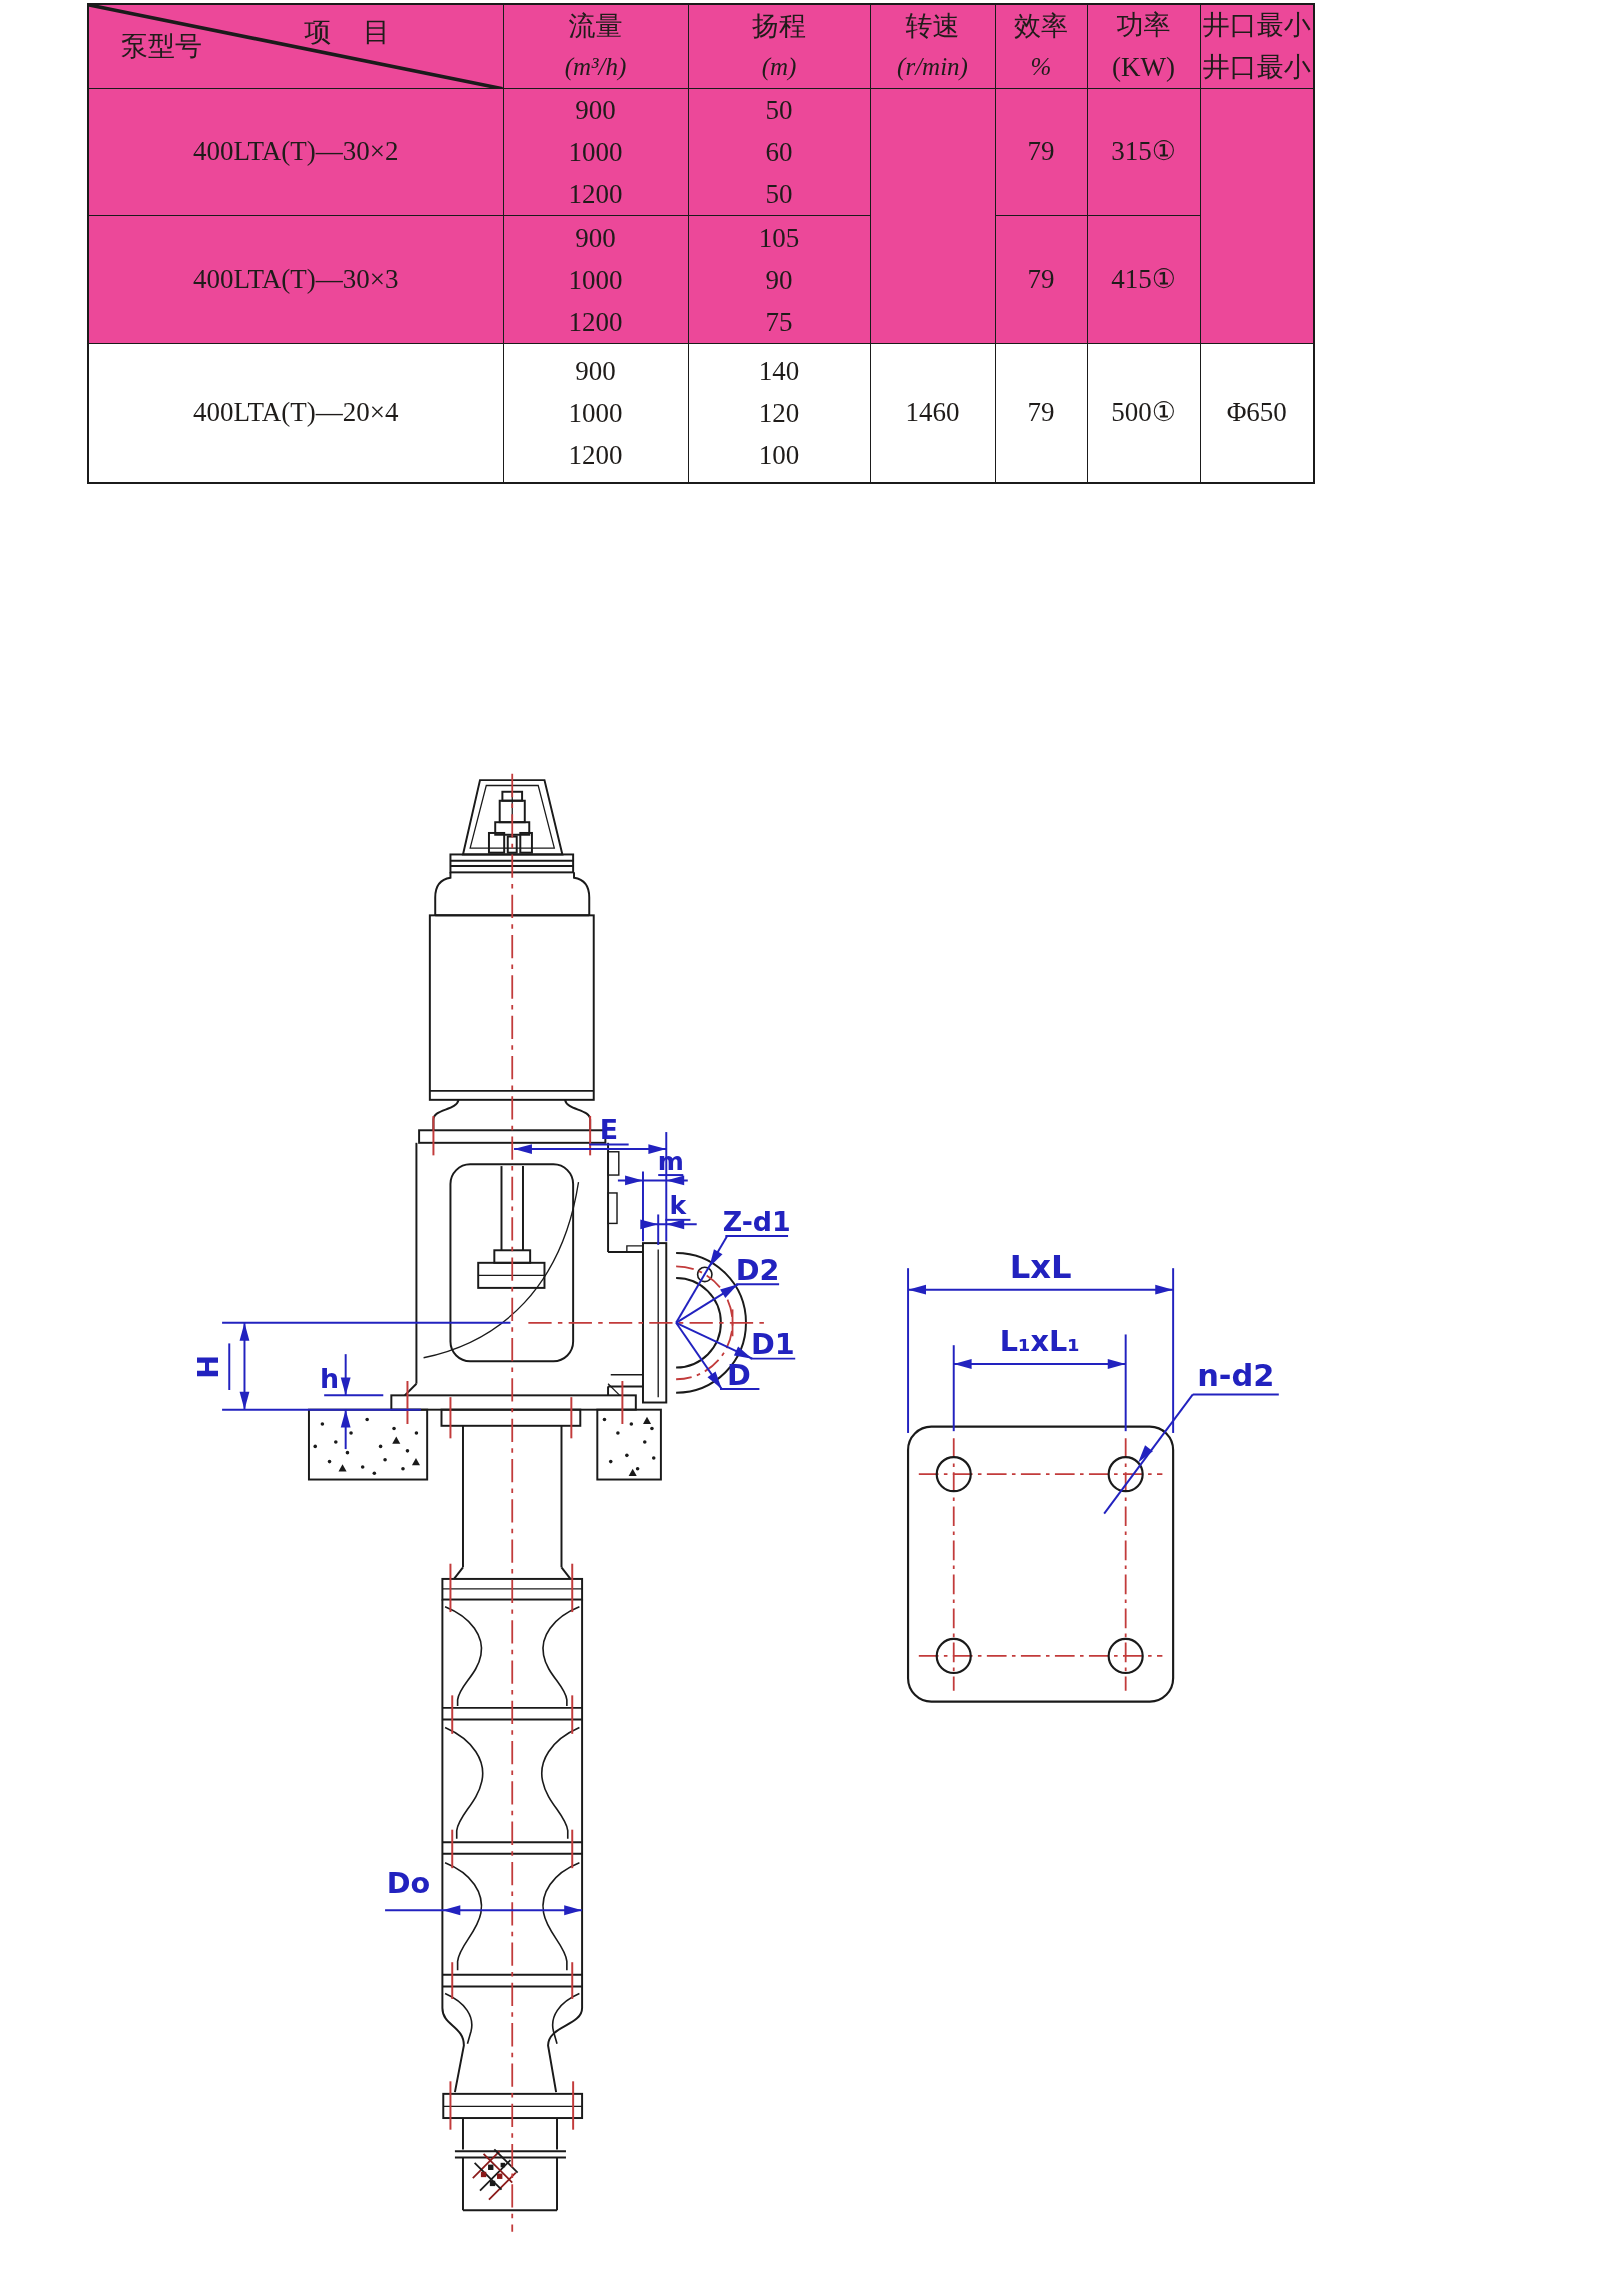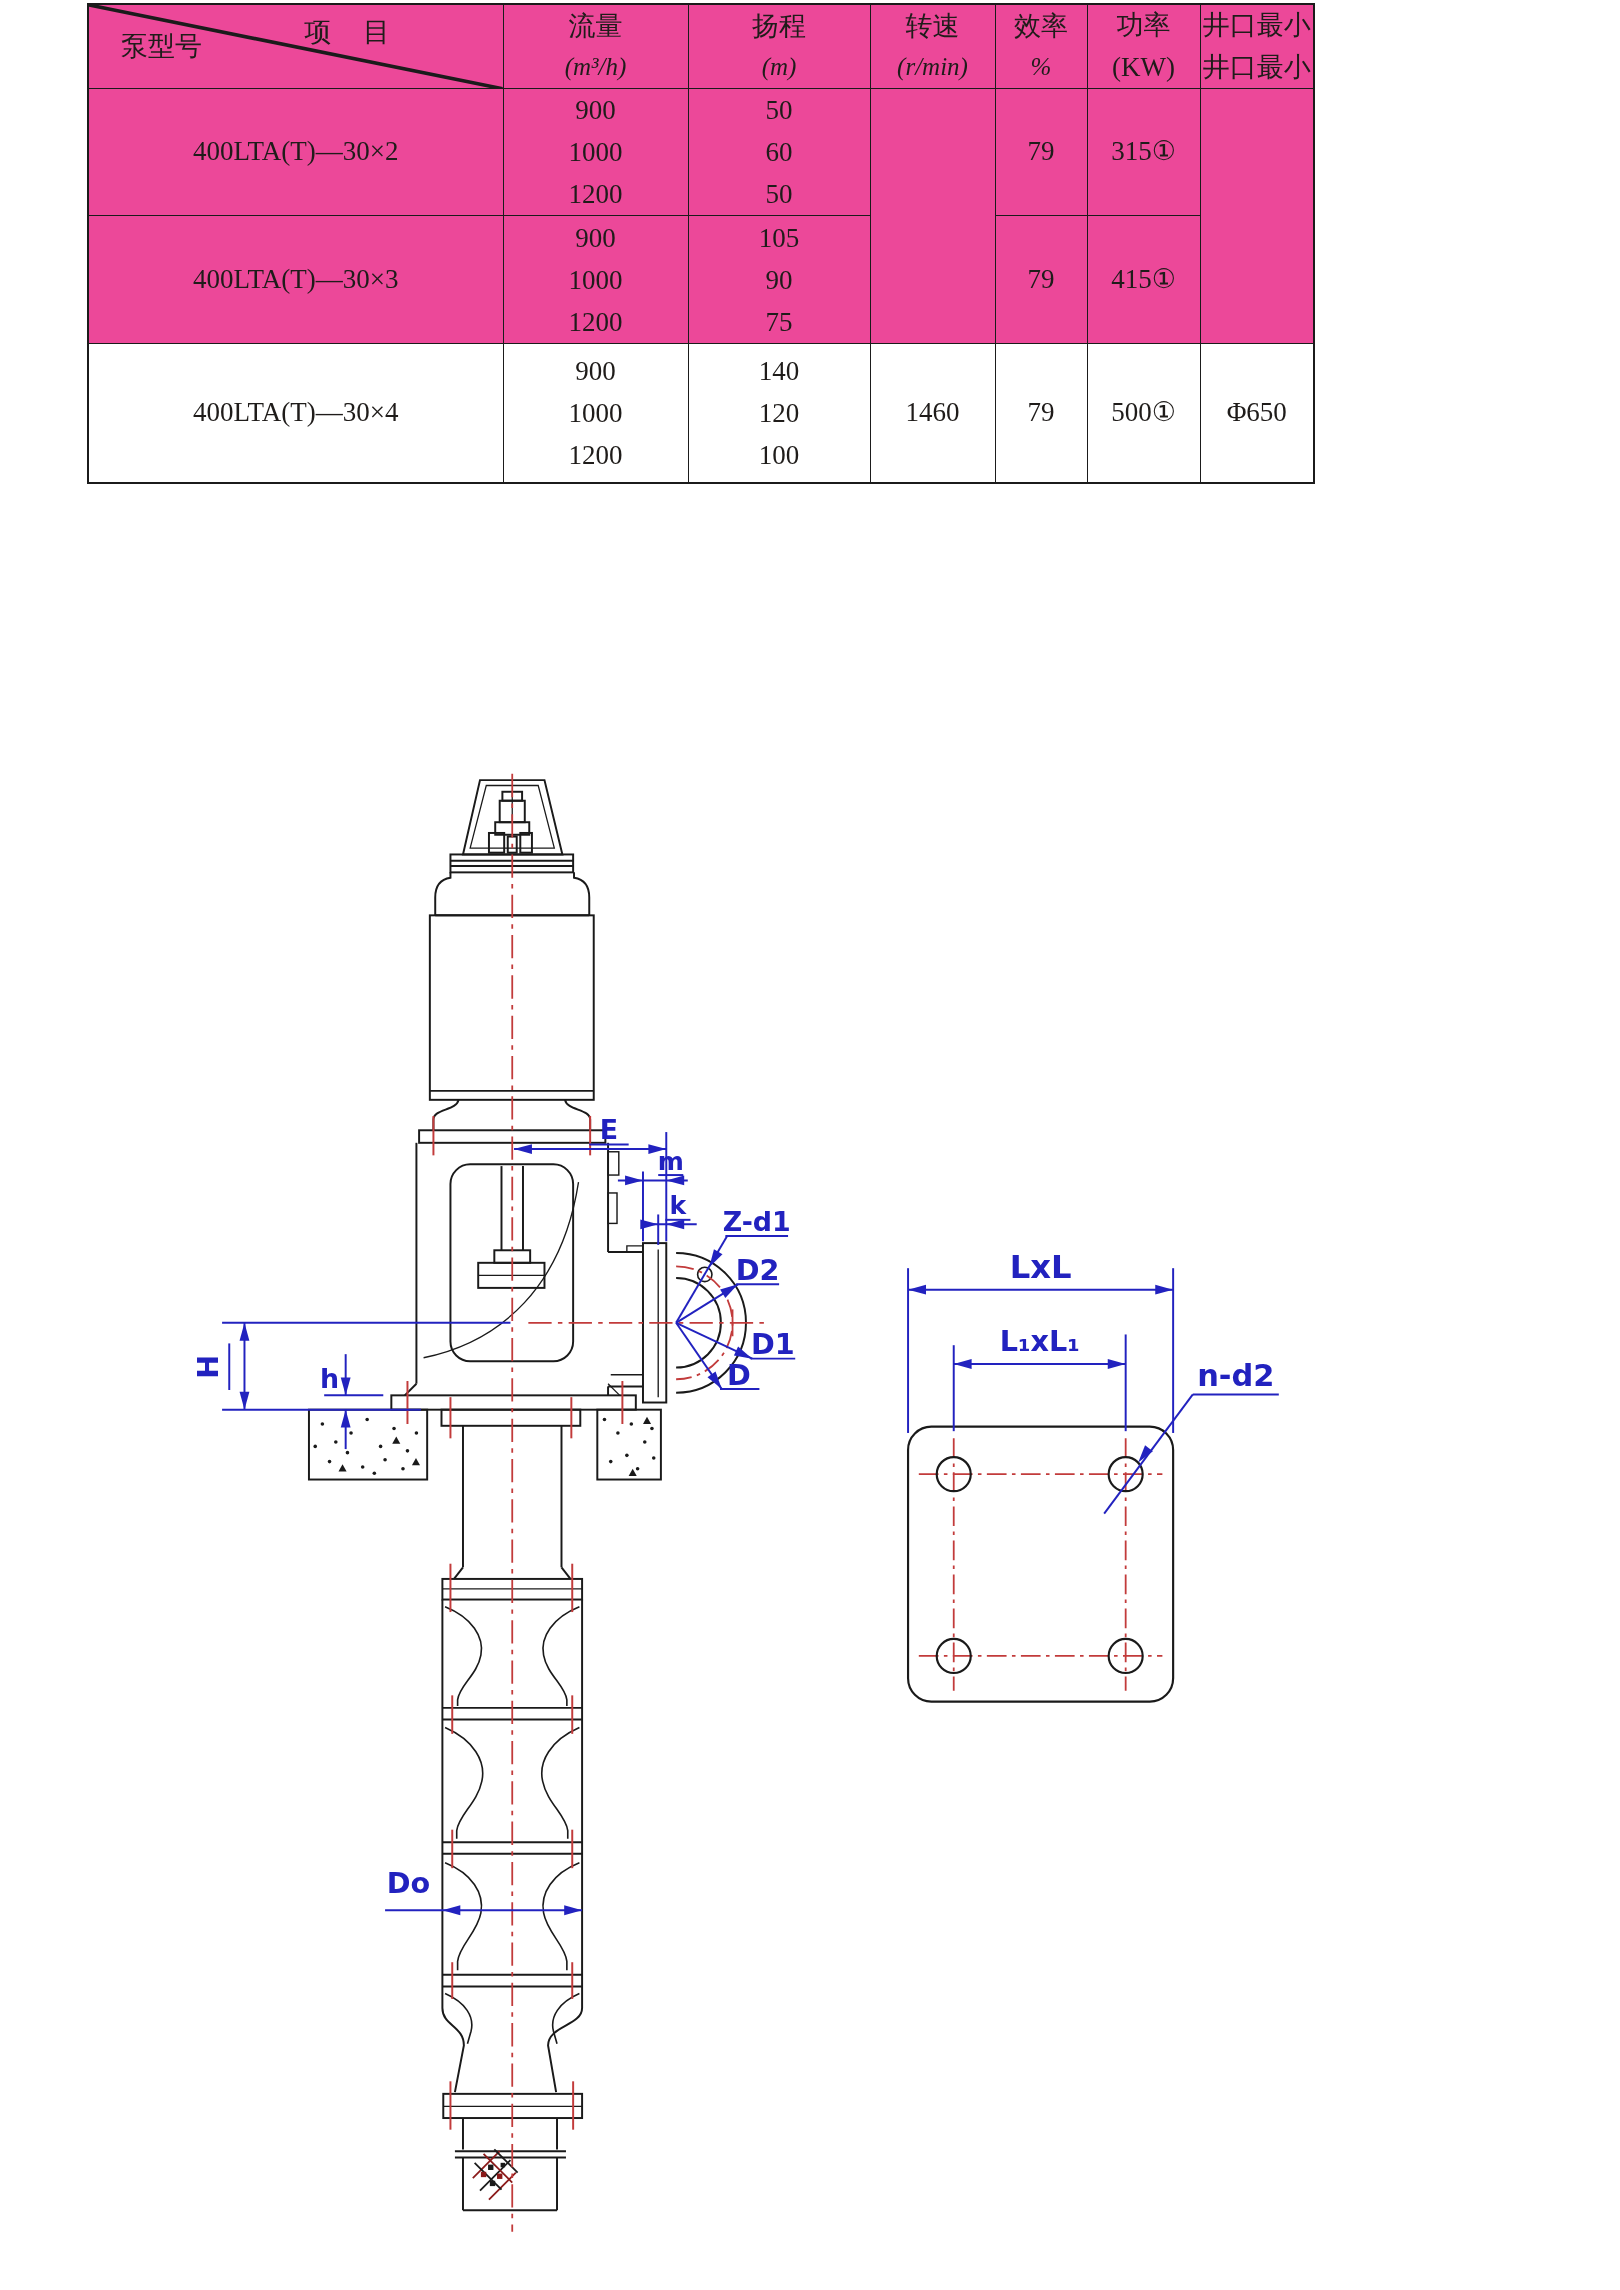--- a/index.html
+++ b/index.html
@@ -103,21 +103,21 @@
       <td class="bg-peach vals">
         <div>105</div>
         <div>90</div>
         <div>75</div>
       </td>
       <td class="bg-peach">79</td>
       <td class="bg-peach">415①</td>
     </tr>
 
     <tr style="height:139px">
-      <td class="bg-white">400LTA(T)—30×4</td>
+      <td class="bg-white">400LTA(T)—20×4</td>
       <td class="bg-white vals">
         <div>900</div>
         <div>1000</div>
         <div>1200</div>
       </td>
       <td class="bg-white vals">
         <div>140</div>
         <div>120</div>
         <div>100</div>
       </td>

